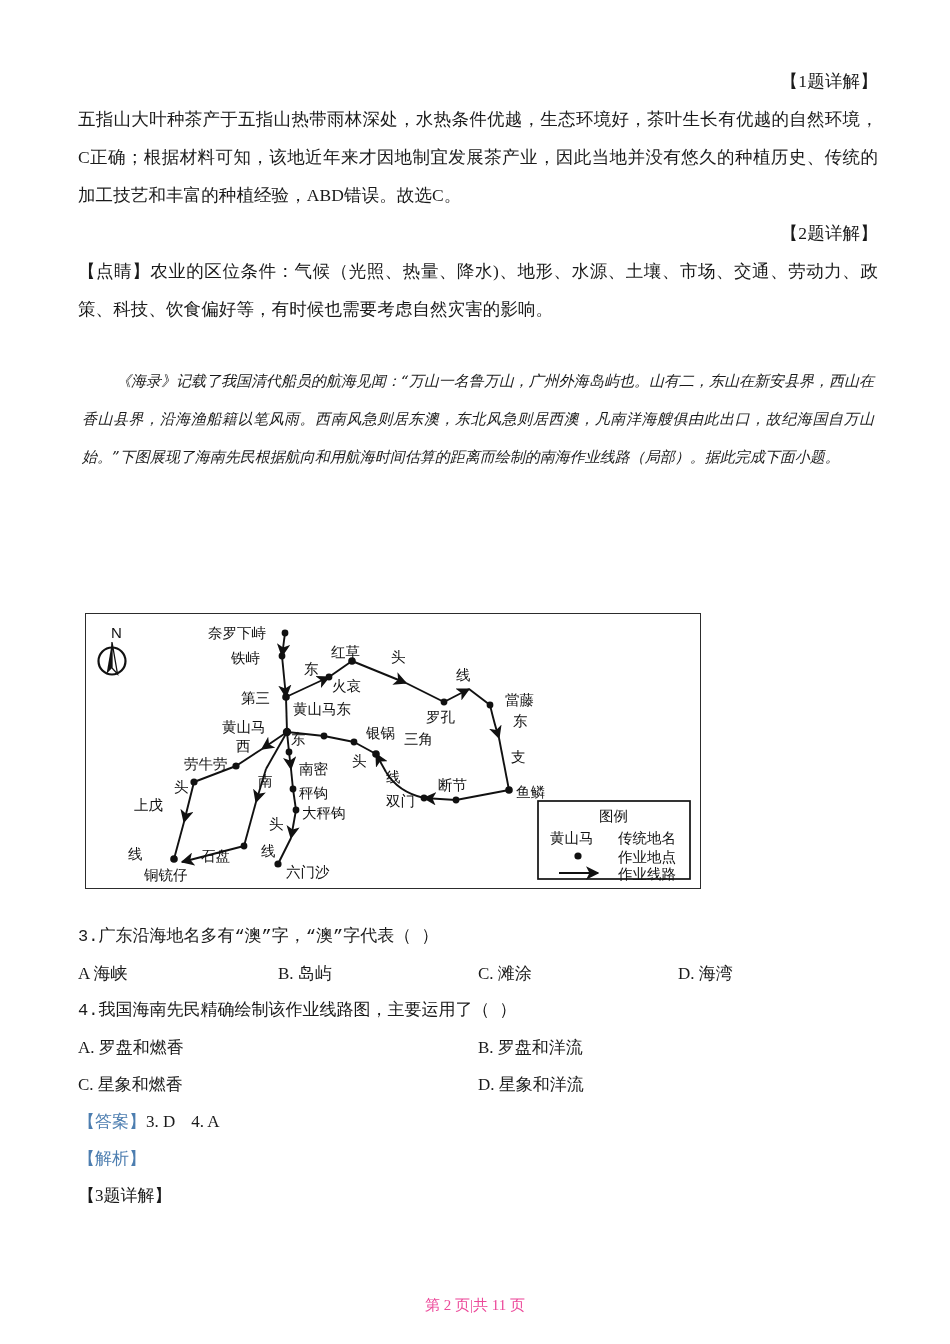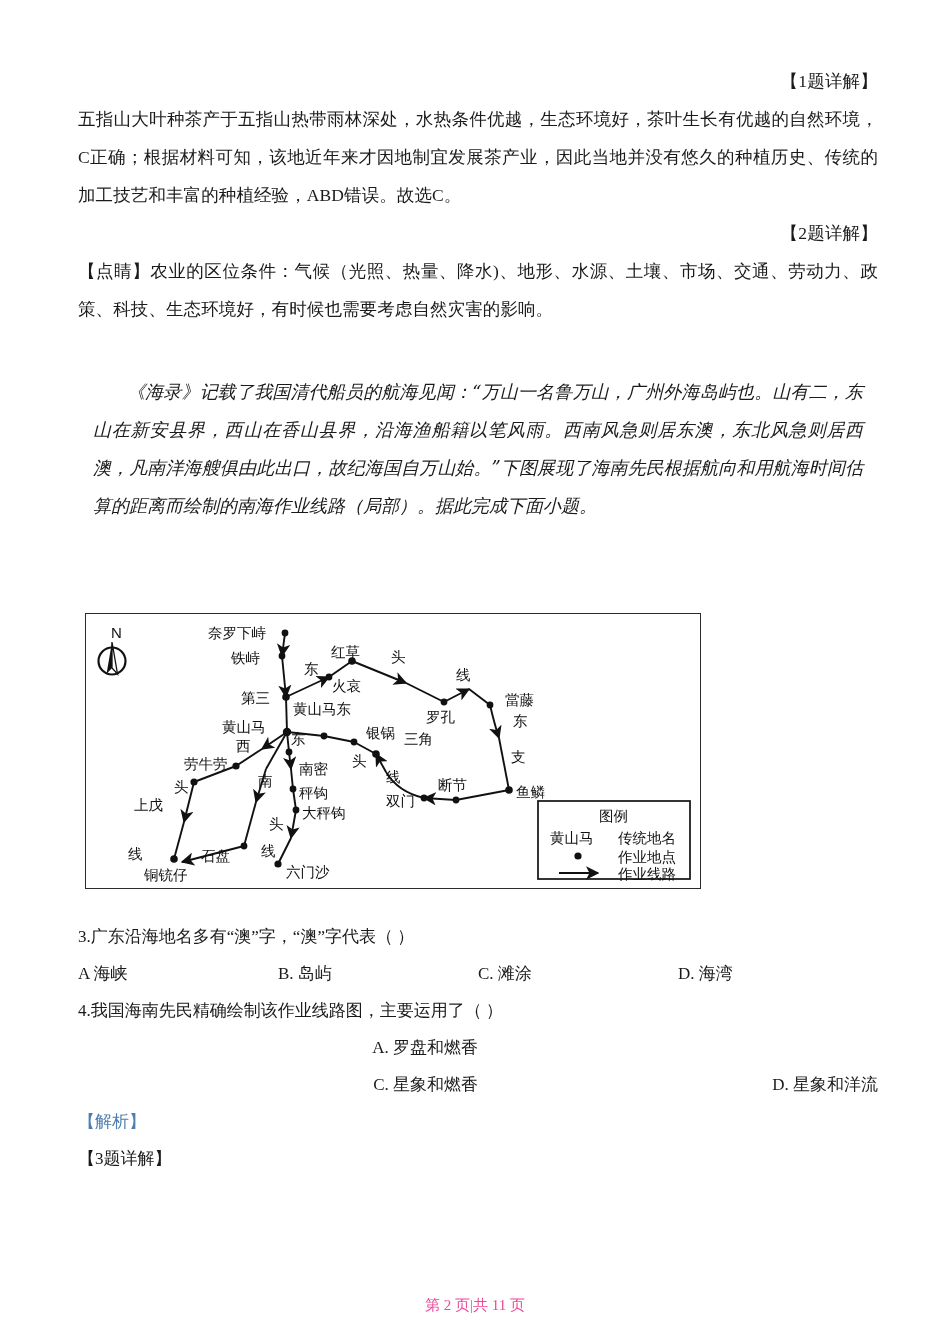--- a/index.html
+++ b/index.html
@@ -41,43 +41,44 @@
     font-size: 17.5px;
     line-height: 38px;
     margin: 0;
     text-align: justify;
     text-justify: inter-ideograph;
     letter-spacing: 0.1px;
   }
   .kai {
     font-family: "DejaVu Serif", "Liberation Serif", serif;
     font-style: italic;
-    font-size: 18px;
+    font-size: 15px;
     line-height: 38px;
     text-align: justify;
     text-justify: inter-ideograph;
     text-indent: 34px;
-    margin: 15px;
+    margin: 4px;
   }
   .spacer-md { height: 30px; }
 
   
   .question {
     font-size: 17px;
     line-height: 37px;
     margin: 0;
     white-space: nowrap;
+    font-family: Liberation Mono, monospace;
   }
   .opts-row {
     display: flex;
     font-size: 17px;
     line-height: 37px;
   }
   .opts-row.four > span { width: 25%; }
-  .opts-row.two > span { width: 50%; text-align: right; }
+  .opts-row.two > span { width: 50%; }
 
   
   .ans-line {
     font-size: 17px;
     line-height: 37px;
     margin: 0;
     white-space: nowrap;
   }
   .blue { color: #4d7eb0; }
   .ans-gap { display: inline-block; width: 16px; }
@@ -111,21 +112,21 @@
 
 <div class="page">
 
   <div class="content">
 
     <p class="heading">【1题详解】</p>
     <p class="para">五指山大叶种茶产于五指山热带雨林深处，水热条件优越，生态环境好，茶叶生长有优越的自然环境，C正确；根据材料可知，该地近年来才因地制宜发展茶产业，因此当地并没有悠久的种植历史、传统的加工技艺和丰富的种植经验，ABD错误。故选C。</p>
 
     <p class="heading">【2题详解】</p>
 
-    <p class="para">【点睛】农业的区位条件：气候（光照、热量、降水)、地形、水源、土壤、市场、交通、劳动力、政策、科技、生态环境好，有时候也需要考虑自然灾害的影响。</p>
+    <p class="para">【点睛】农业的区位条件：气候（光照、热量、降水)、地形、水源、土壤、市场、交通、劳动力、政策、科技、饮食偏好等，有时候也需要考虑自然灾害的影响。</p>
 
     <div class="spacer-md"></div>
 
     <p class="kai">《海录》记载了我国清代船员的航海见闻：“万山一名鲁万山，广州外海岛屿也。山有二，东山在新安县界，西山在香山县界，沿海渔船籍以笔风雨。西南风急则居东澳，东北风急则居西澳，凡南洋海艘俱由此出口，故纪海国自万山始。”下图展现了海南先民根据航向和用航海时间估算的距离而绘制的南海作业线路（局部）。据此完成下面小题。</p>
 
   </div>
 
   <div class="figure">
     <svg width="613" height="273" viewBox="0 0 613 273">
       <defs>
@@ -263,26 +264,30 @@
     <div class="opts-row four">
       <span>A  海峡</span>
       <span>B. 岛屿</span>
       <span>C. 滩涂</span>
       <span>D. 海湾</span>
     </div>
 
     <p class="question">4.我国海南先民精确绘制该作业线路图，主要运用了（     ）</p>
     <div class="opts-row two">
       <span>A. 罗盘和燃香</span>
+      <span>B. 罗盘和洋流</span>
     </div>
     <div class="opts-row two">
       <span>C. 星象和燃香</span>
       <span>D. 星象和洋流</span>
     </div>
 
+    <p class="ans-line">
+      <span class="blue">【答案】</span><span>3. D</span><span class="ans-gap"></span><span>4. A</span>
+    </p>
 
     <p class="ans-line blue">【解析】</p>
 
     <p class="ans-line">【3题详解】</p>
   </div>
 
   <div class="footer">第 2 页|共 11 页</div>
 
 </div>
 

